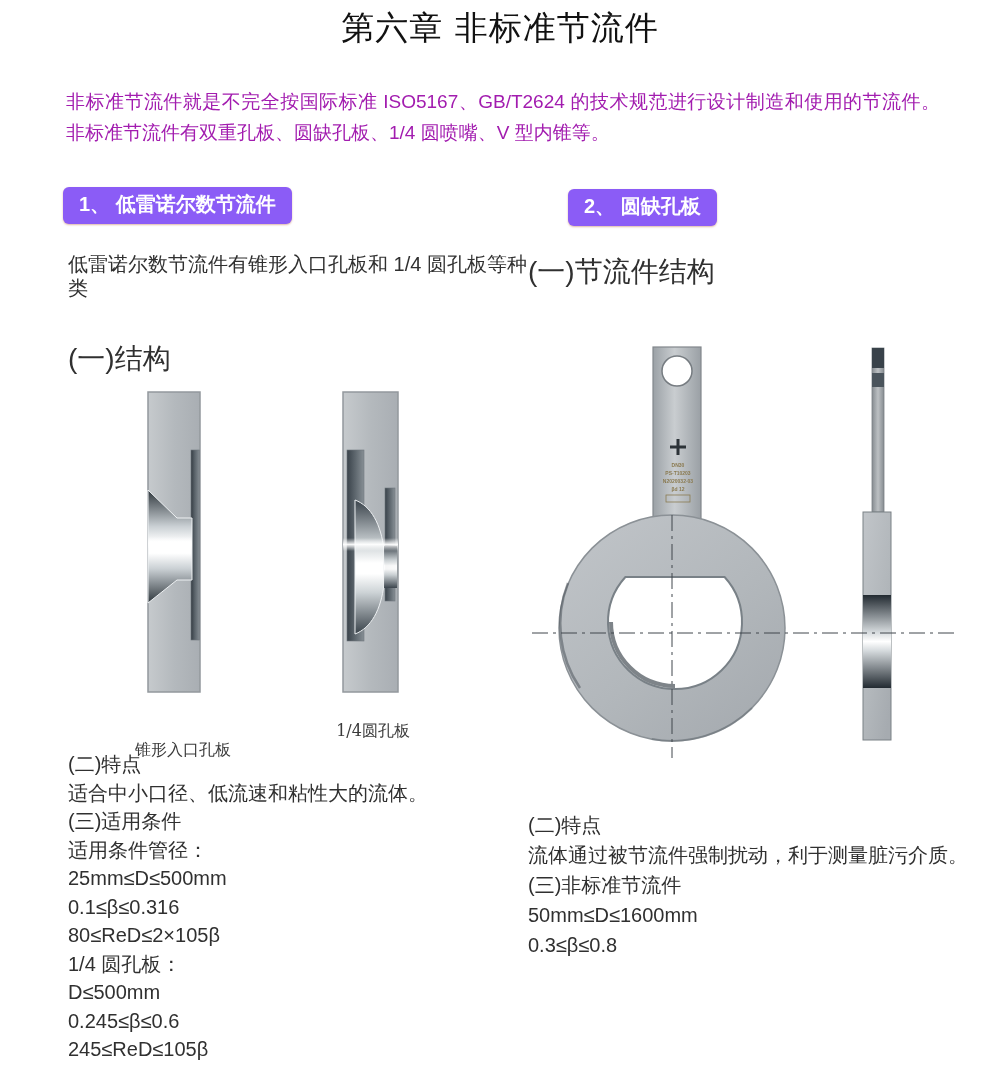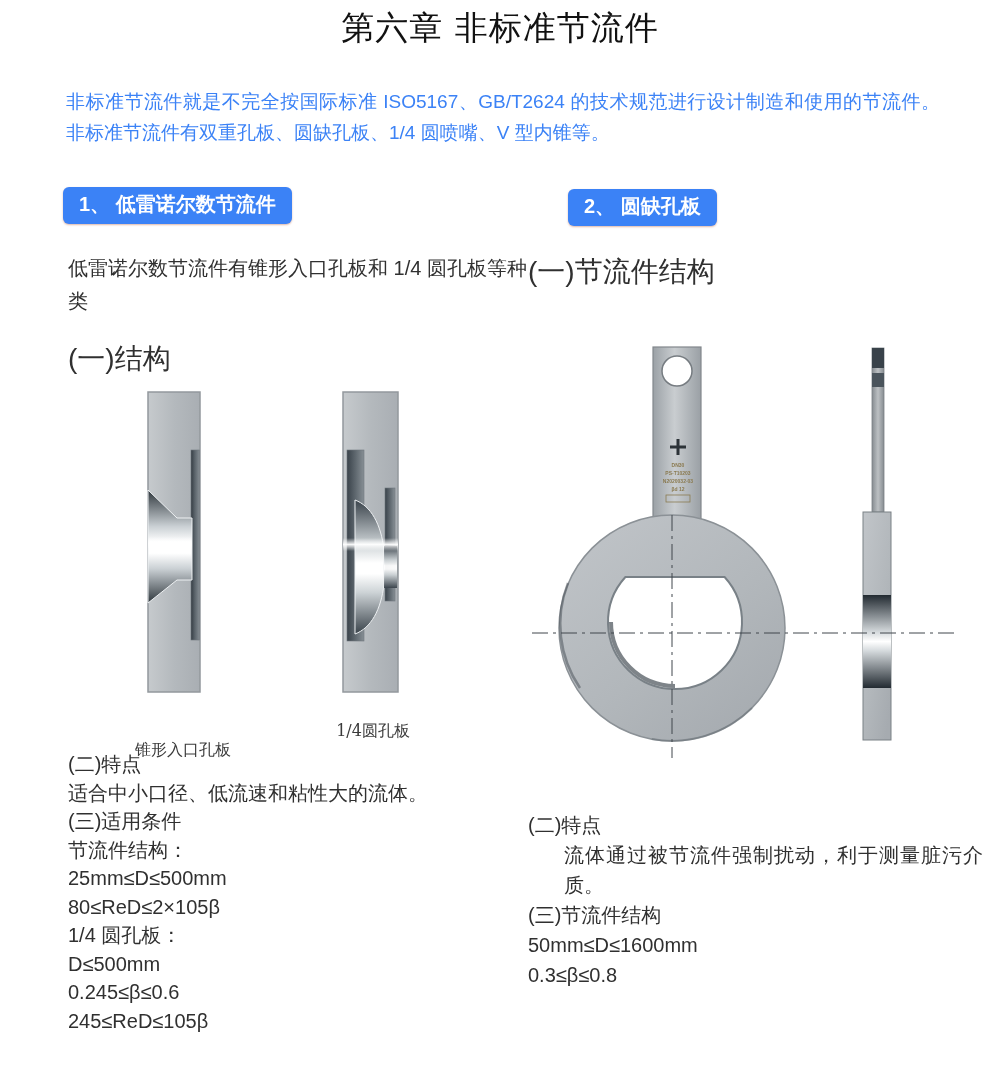--- a/index.html
+++ b/index.html
@@ -8,24 +8,24 @@
     font-family:"Liberation Sans", sans-serif; color:#2e2e2e; overflow:hidden;
   }
   .abs { position:absolute; }
   .doc-title {
     left:0; top:6px; width:1000px; text-align:center;
     font-family:"DejaVu Serif","Liberation Serif",serif;
     font-size:33px; font-weight:normal; color:#111; letter-spacing:1px;
   }
   .intro {
     left:66px; top:86px; width:874px;
-    font-size:19px; line-height:31px; color:#3b82f6; text-align:justify;
+    font-size:19px; line-height:31px; color:#a21caf; text-align:justify;
   }
   .badge {
-    background:#3b82f6; color:#ffffff; font-weight:bold; font-size:20px;
+    background:#8b5cf6; color:#ffffff; font-weight:bold; font-size:20px;
     border-radius:6px; padding:4px 16px 6px 16px; display:inline-block;
     box-shadow:0 1px 2px rgba(160,50,10,0.35);
   }
   .body-block { font-size:20px; color:#303030; }
   .heading-line { font-size:28px; color:#303030; }
   .fig-label {
     font-family:"DejaVu Serif","Liberation Serif",serif;
     font-size:16px; color:#3a3a3a; text-align:center;margin-top:32px;
   }
   .spec-list div { white-space:nowrap; }
@@ -41,21 +41,21 @@
   <div class="abs intro">非标准节流件就是不完全按国际标准 ISO5167、GB/T2624 的技术规范进行设计制造和使用的节流件。非标准节流件有双重孔板、圆缺孔板、1/4 圆喷嘴、V 型内锥等。</div>
 
   <div class="abs" style="left:63px; top:187px;">
     <span class="badge">1、 低雷诺尔数节流件</span>
   </div>
 
   <div class="abs" style="left:528px; top:189px;margin-left:40px;">
     <span class="badge">2、 圆缺孔板</span>
   </div>
 
-  <div class="abs body-block" style="left:68px; top:252px; width:462px; line-height:33px;">低雷诺尔数节流件有锥形入口孔板和 1/4 圆孔板等种类</div>
+  <div class="abs body-block" style="left:68px; top:252px; width:462px; line-height:24px;">低雷诺尔数节流件有锥形入口孔板和 1/4 圆孔板等种类</div>
 
   <div class="abs heading-line" style="left:68px; top:340px;">(一)结构</div>
 
   <div class="abs heading-line" style="left:528px; top:253px;">(一)节流件结构</div>
 
   <div class="abs" style="left:145px; top:390px;">
     <svg width="60" height="310" viewBox="0 0 60 310">
       <defs>
         <linearGradient id="pA-plate" x1="0" y1="0" x2="1" y2="0">
           <stop offset="0" stop-color="#c6cacd"></stop>
@@ -186,30 +186,31 @@
         <line x1="12" y1="300" x2="437" y2="300"></line>
         <line x1="152" y1="182" x2="152" y2="425"></line>
       </g>
     </svg>
   </div>
 
   <div class="abs body-block spec-list" style="left:68px; top:750px; width:462px; line-height:28.5px;">
     <div>(二)特点</div>
     <div>适合中小口径、低流速和粘性大的流体。</div>
     <div>(三)适用条件</div>
-    <div>节流件结构：</div>
+    <div>适用条件管径：</div>
     <div>25mm≤D≤500mm</div>
+    <div>0.1≤β≤0.316</div>
     <div>80≤ReD≤2×105β</div>
     <div>1/4 圆孔板：</div>
     <div>D≤500mm</div>
     <div>0.245≤β≤0.6</div>
     <div>245≤ReD≤105β</div>
   </div>
 
   <div class="abs body-block" style="left:528px; top:810px; width:455px; line-height:30px;">
     <div>(二)特点</div>
-    <div style="text-align:justify;margin-left:36px;">流体通过被节流件强制扰动，利于测量脏污介质。</div>
-    <div>(三)节流件结构</div>
+    <div style="text-align:justify;">流体通过被节流件强制扰动，利于测量脏污介质。</div>
+    <div>(三)非标准节流件</div>
     <div>50mm≤D≤1600mm</div>
     <div>0.3≤β≤0.8</div>
   </div>
 
 </div>
 
 </body></html>

